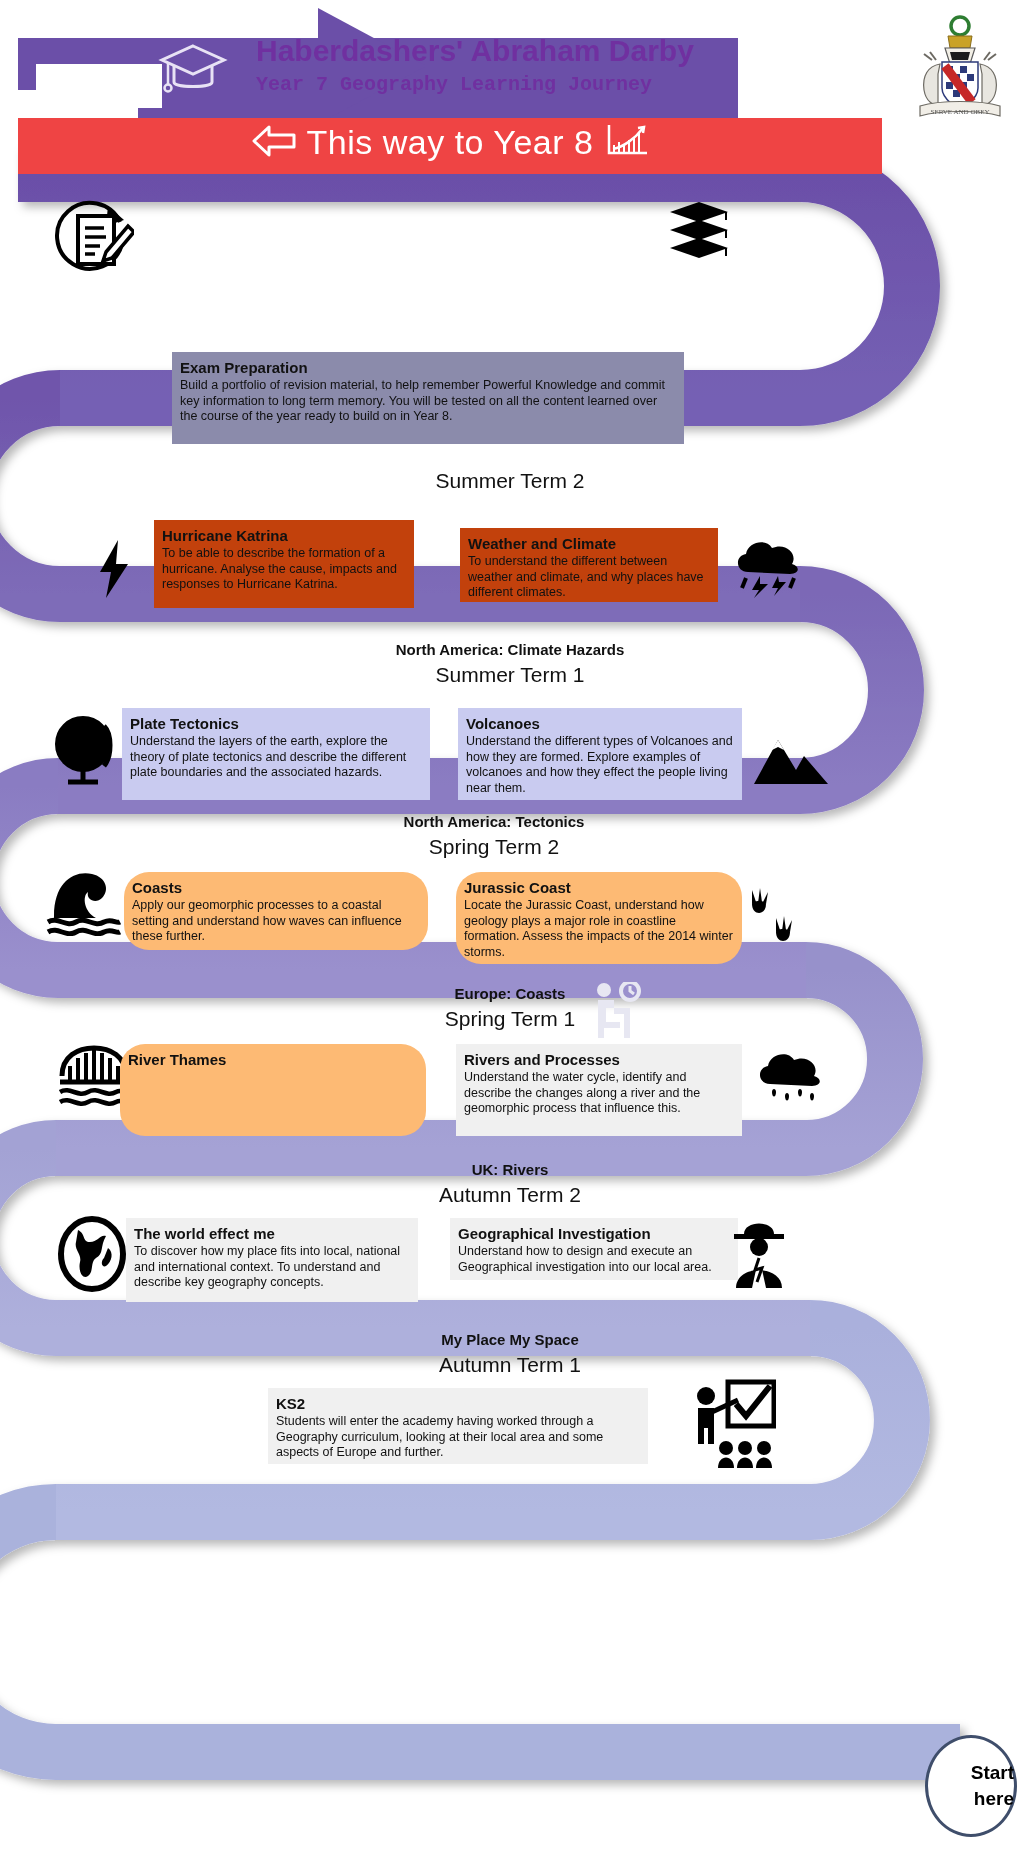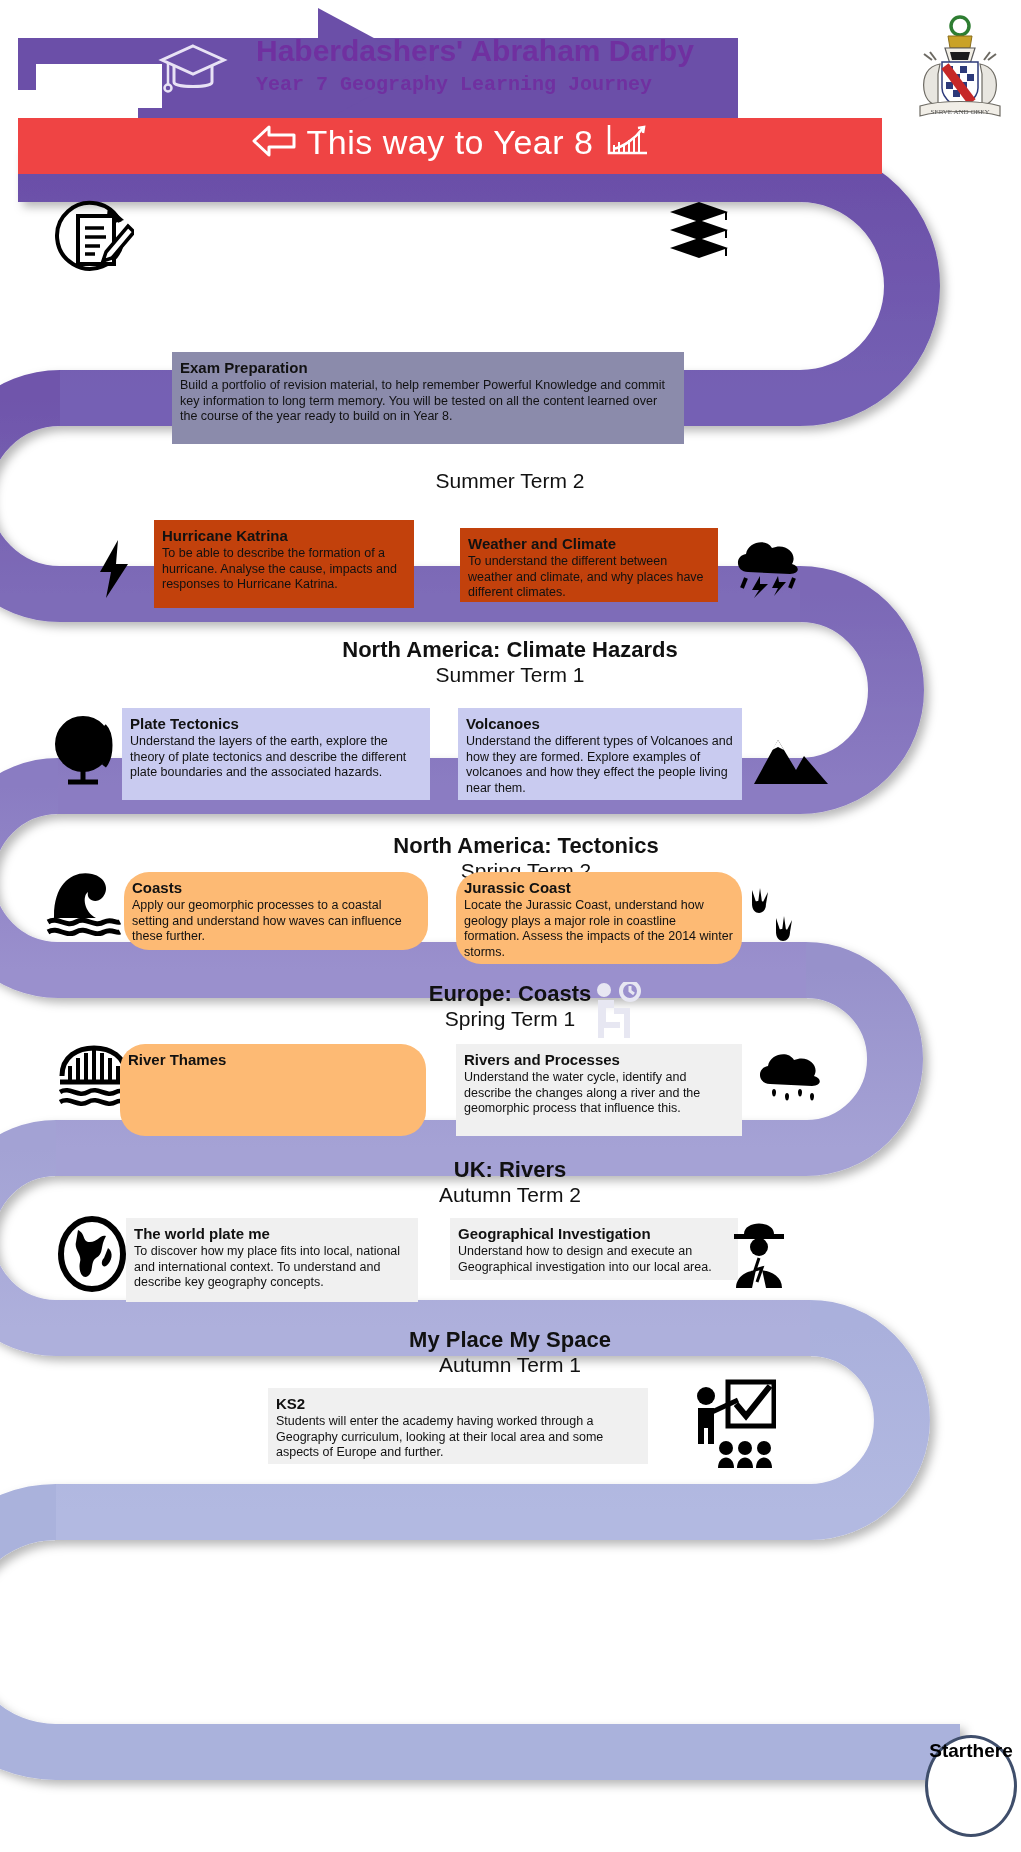--- a/index.html
+++ b/index.html
@@ -25,21 +25,21 @@
 
   .purple-bar{position:absolute;left:18px;top:118px;width:864px;height:56px;background:#ef4444;}
   .purple-bar .txt{position:absolute;left:0;top:5px;width:864px;text-align:center;color:#fff;
       font-size:34px;font-weight:normal;letter-spacing:.5px;}
 
   
   #ribbon{position:absolute;left:0;top:0;width:1021px;height:1852px;}
 
   
   .stage{position:absolute;text-align:center;color:#111;}
-  .stage .title{font-weight:bold;font-size:22px;line-height:24px;}
+  .stage .title{font-weight:bold;font-size:15px;line-height:24px;}
   .stage .term{font-size:21px;line-height:25px;font-weight:normal;}
 
   .stage.white .title{color:#ffffff;}
 
   
   .cbox{position:absolute;padding:6px 8px;box-sizing:border-box;color:#111;}
   .cbox .h{font-weight:bold;font-size:15px;line-height:19px;display:block;margin-bottom:1px;}
   .cbox .d{font-size:12.5px;line-height:15.5px;display:block;}
 
   .lvl1{background:#8b8bab;}
@@ -48,21 +48,21 @@
   .lvl4{background:#fdba74;border-radius:25px;}
   .lvl5{background:#f0f0f0;}
 
   
   .icon{position:absolute;}
   .icon svg{display:block;}
 
   
   .start-here{position:absolute;left:925px;top:1735px;width:86px;height:96px;
       border:3px solid #3f4e6b;border-radius:50%;background:#fff;
-      display:flex;flex-direction:row;align-items:flex-start;justify-content:center;
+      display:flex;flex-direction:column;align-items:flex-end;justify-content:center;
       font-weight:bold;font-size:19px;line-height:26px;color:#000;}
 </style>
 </head>
 <body>
 
 <div id="page">
 
   <svg id="ribbon" viewBox="0 0 1021 1852" preserveAspectRatio="none" aria-hidden="true">
     <defs>
       <linearGradient id="gTop" x1="0" y1="0" x2="0" y2="1">
@@ -288,21 +288,21 @@
     <span class="d">Understand the different types of Volcanoes and how they are formed. Explore examples of volcanoes and how they effect the people living near them.</span>
   </div>
 
   <span class="icon" style="left:752px;top:730px;">
     <svg width="78" height="56" viewBox="0 0 78 56">
       <path d="M2 54 L26 10 L44 40 L52 26 L76 54 Z" fill="#000"></path>
       <path d="M20 20 L26 10 L32 20 L26 17 Z" fill="#fff"></path>
     </svg>
   </span>
 
-  <div class="stage" style="left:196px;top:810px;width:660px;margin-top:24px;">
+  <div class="stage" style="left:164px;top:810px;width:660px;">
     <div class="title">North America: Tectonics</div>
     <div class="term">Spring Term 2</div>
   </div>
 
   <span class="icon" style="left:44px;top:868px;">
     <svg width="78" height="68" viewBox="0 0 78 68">
       <path d="M10 48 C10 14 30 2 48 6 C62 9 66 22 58 30 C52 36 42 32 44 24 C38 28 40 44 52 50 L10 50 Z" fill="#000"></path>
       <path d="M4 54 C14 48 22 60 32 54 C42 48 50 60 60 54 C68 50 72 56 76 54" fill="none" stroke="#000" stroke-width="5"></path>
       <path d="M4 64 C14 58 22 70 32 64 C42 58 50 70 60 64 C68 60 72 66 76 64" fill="none" stroke="#000" stroke-width="5"></path>
     </svg>
@@ -401,21 +401,21 @@
   <span class="icon" style="left:56px;top:1216px;">
     <svg width="72" height="76" viewBox="0 0 72 76">
       <ellipse cx="36" cy="38" rx="31" ry="35" fill="#fff" stroke="#000" stroke-width="6"></ellipse>
       <path d="M22 14 C30 18 26 26 34 26 C42 26 44 18 50 20 C44 30 48 38 40 42
                C34 46 38 56 32 60 C26 64 22 54 24 46 C26 38 18 34 20 26 Z" fill="#000"></path>
       <path d="M52 32 C58 36 56 46 50 50 C46 52 44 46 48 42 Z" fill="#000"></path>
     </svg>
   </span>
 
   <div class="cbox lvl5" style="left:126px;top:1218px;width:292px;height:84px;">
-    <span class="h">The world plate me</span>
+    <span class="h">The world effect me</span>
     <span class="d">To  discover how my place fits into local, national and international context. To understand and describe key geography concepts.</span>
   </div>
 
   <div class="cbox lvl5" style="left:450px;top:1218px;width:288px;height:62px;">
     <span class="h">Geographical Investigation</span>
     <span class="d">Understand  how to design and execute  an Geographical investigation into our local area.</span>
   </div>
 
   <span class="icon" style="left:722px;top:1212px;">
     <svg width="74" height="76" viewBox="0 0 74 76">

